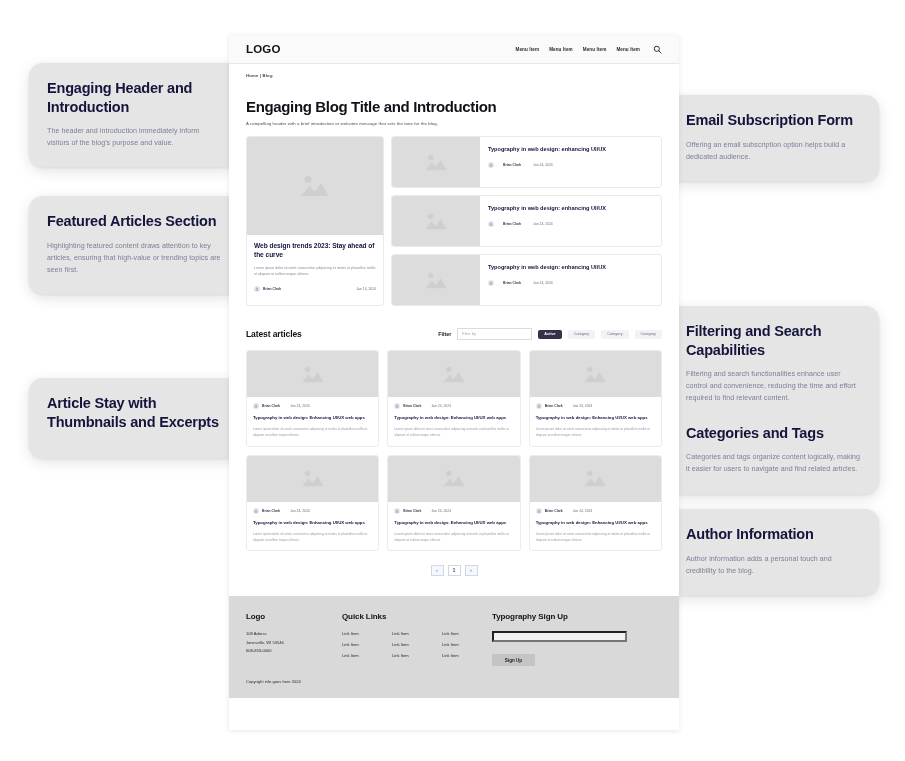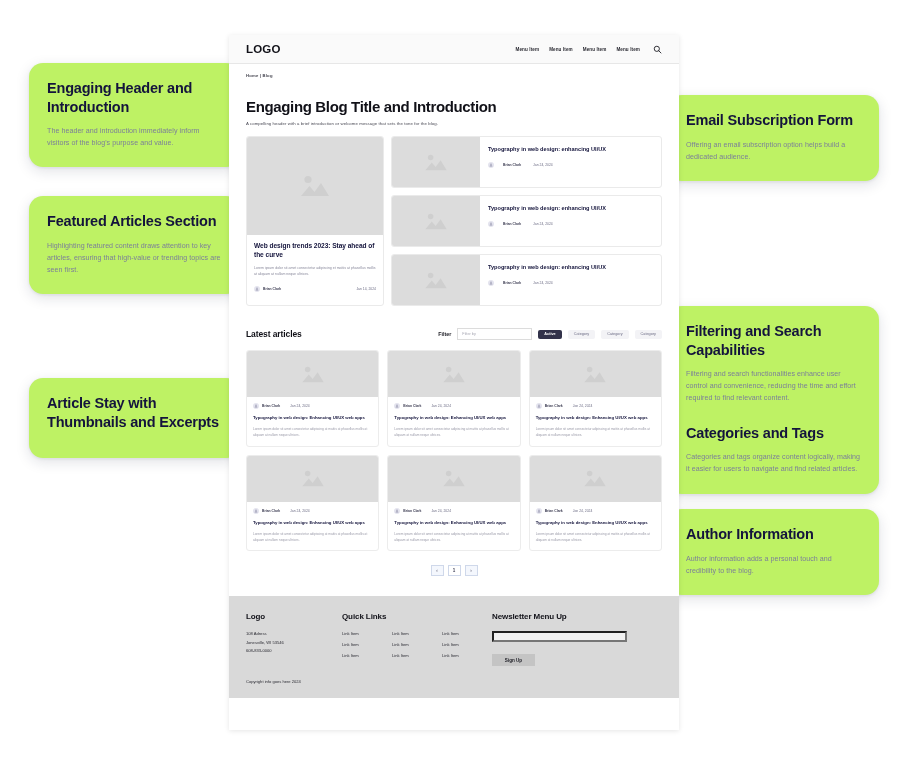--- a/index.html
+++ b/index.html
@@ -7,21 +7,21 @@
     width: 905px; height: 761px;
     background: #ffffff;
     font-family: "Liberation Sans", sans-serif;
     overflow: hidden;
   }
   #root { position: relative; width: 905px; height: 761px; }
 
   
   .anno {
     position: absolute;
-    background: #bef264;
+    background: #e5e5e5;
     border-radius: 14px;
     box-shadow: 0 4px 14px rgba(25,30,60,0.13), 0 1px 3px rgba(25,30,60,0.08);
     padding: 16px 18px 18px 18px;
   }
   .anno h3 {
     font-size: 14.5px;
     line-height: 1.28;
     font-weight: bold;
     color: #14143c;
     letter-spacing: -0.2px;
@@ -526,21 +526,21 @@
             <span>Link Item</span>
             <span>Link Item</span>
             <span>Link Item</span>
             <span>Link Item</span>
             <span>Link Item</span>
             <span>Link Item</span>
           </div>
         </div>
 
         <div class="news-col">
-          <div class="foot-h">Newsletter Menu Up</div>
+          <div class="foot-h">Typography Sign Up</div>
           <input class="news-input" type="text" placeholder="" style="">
           <div class="news-btn">Sign Up</div>
         </div>
 
       </div>
       <div class="copyright">Copyright info goes here 2024</div>
     </footer>
 
   </div>
 </div>

